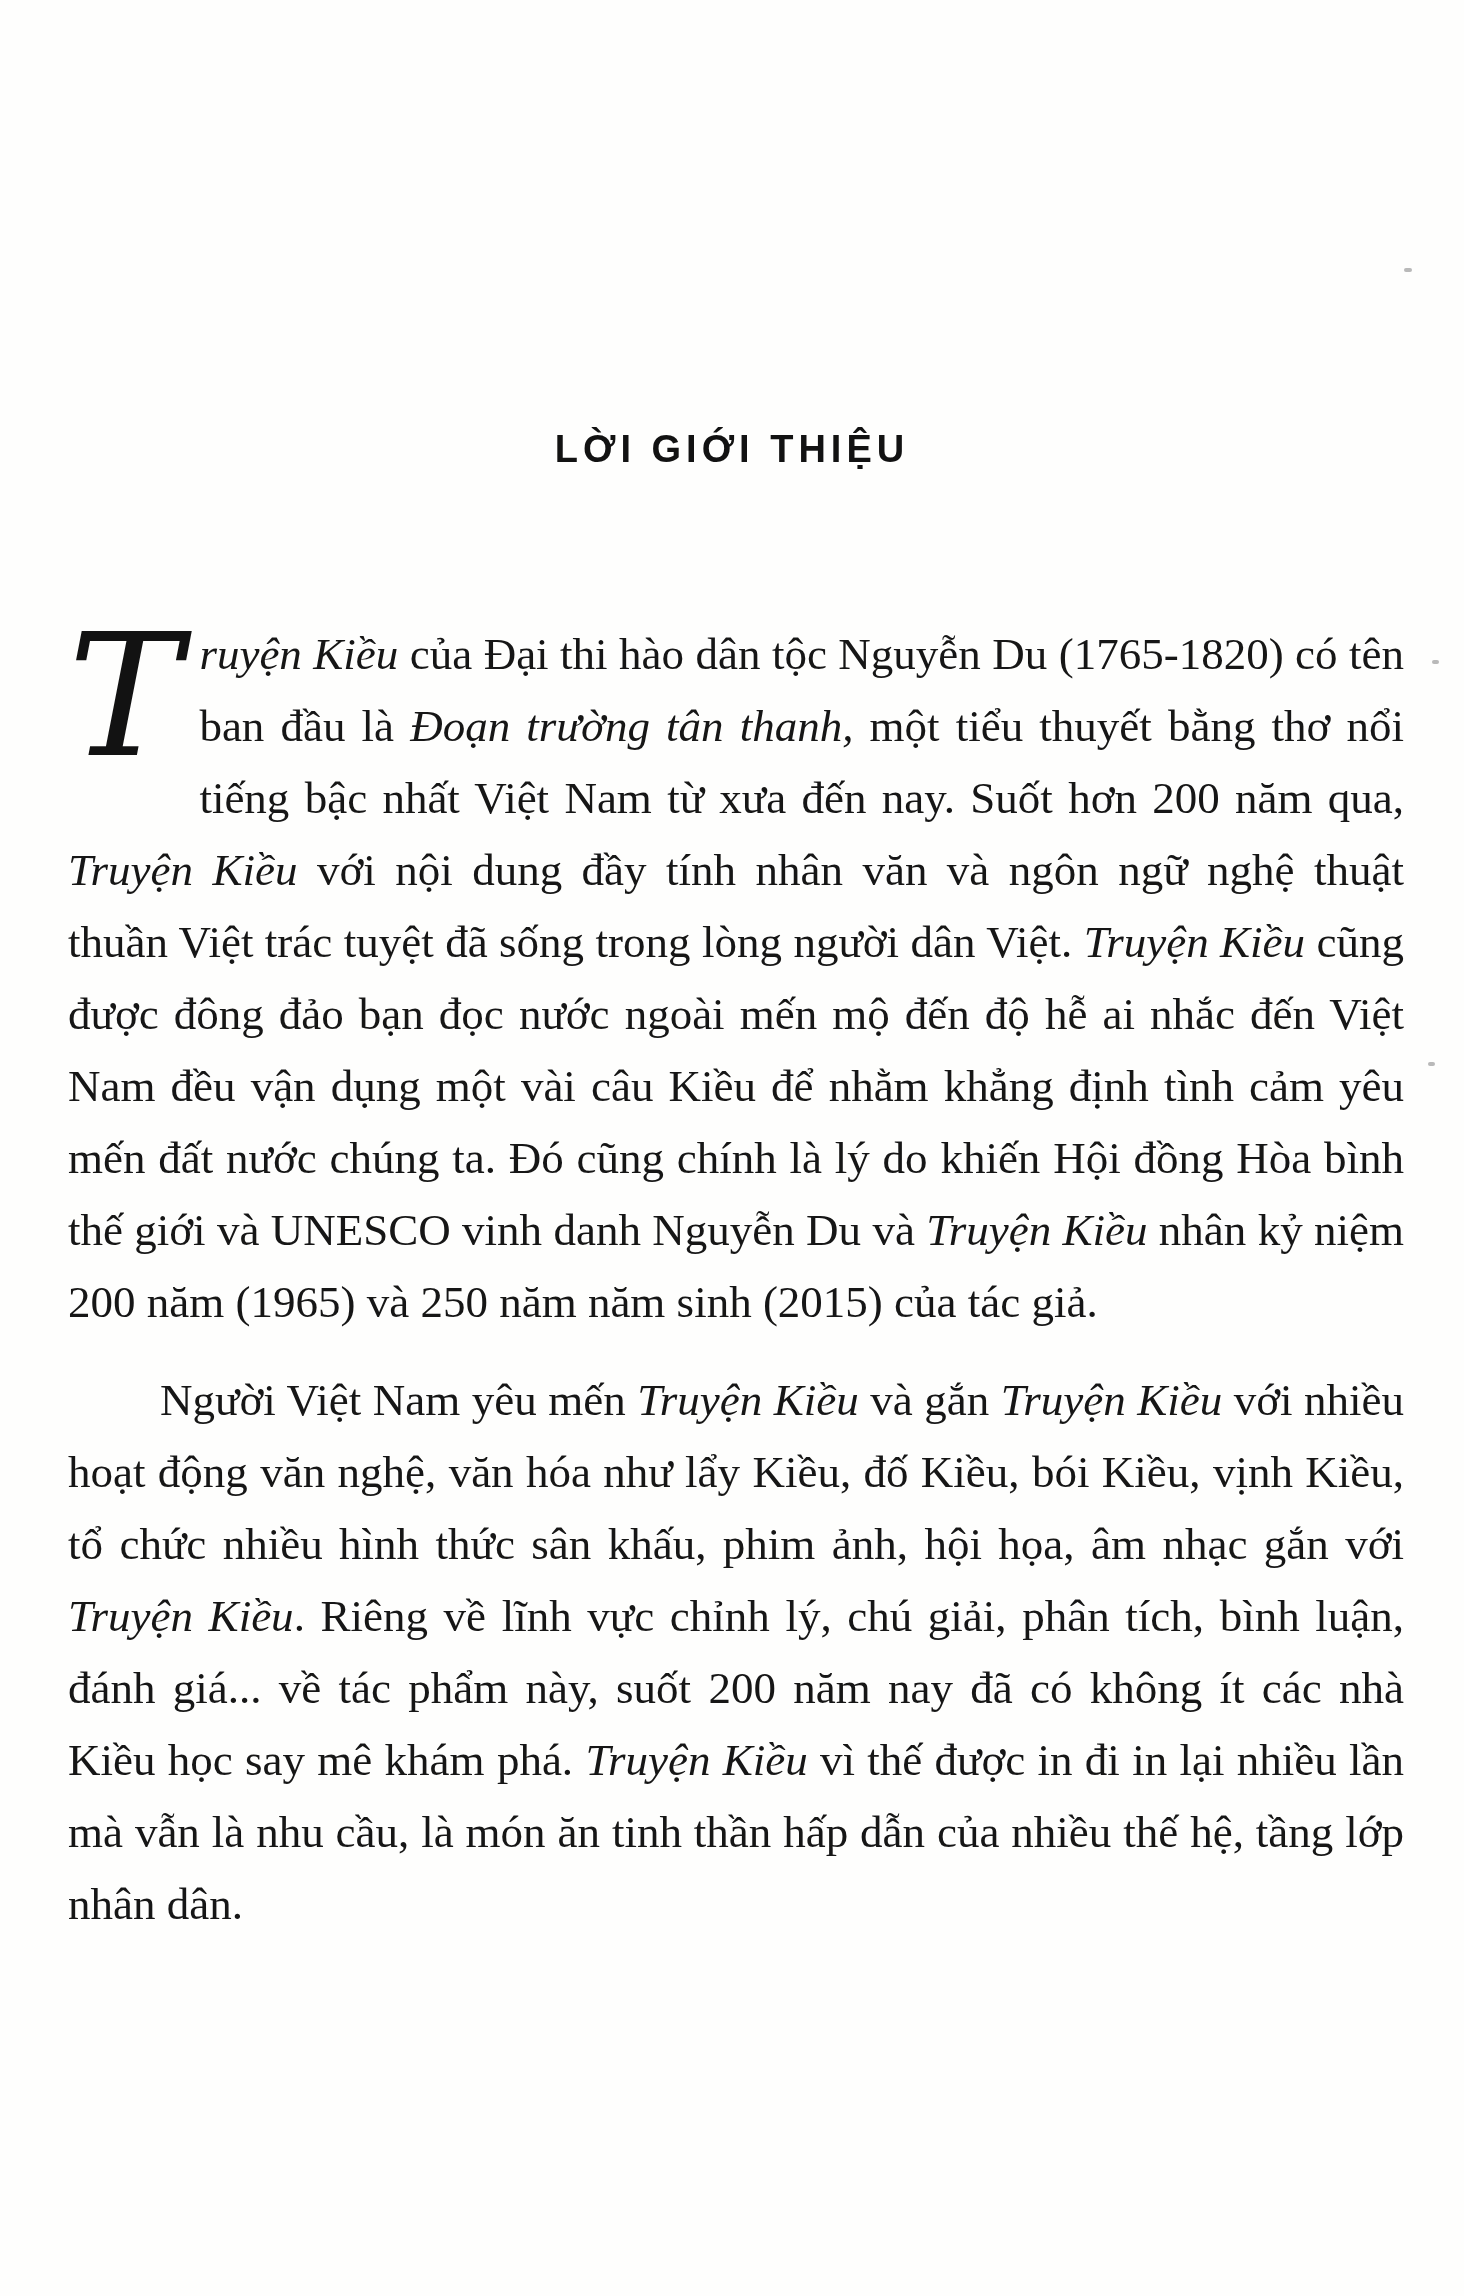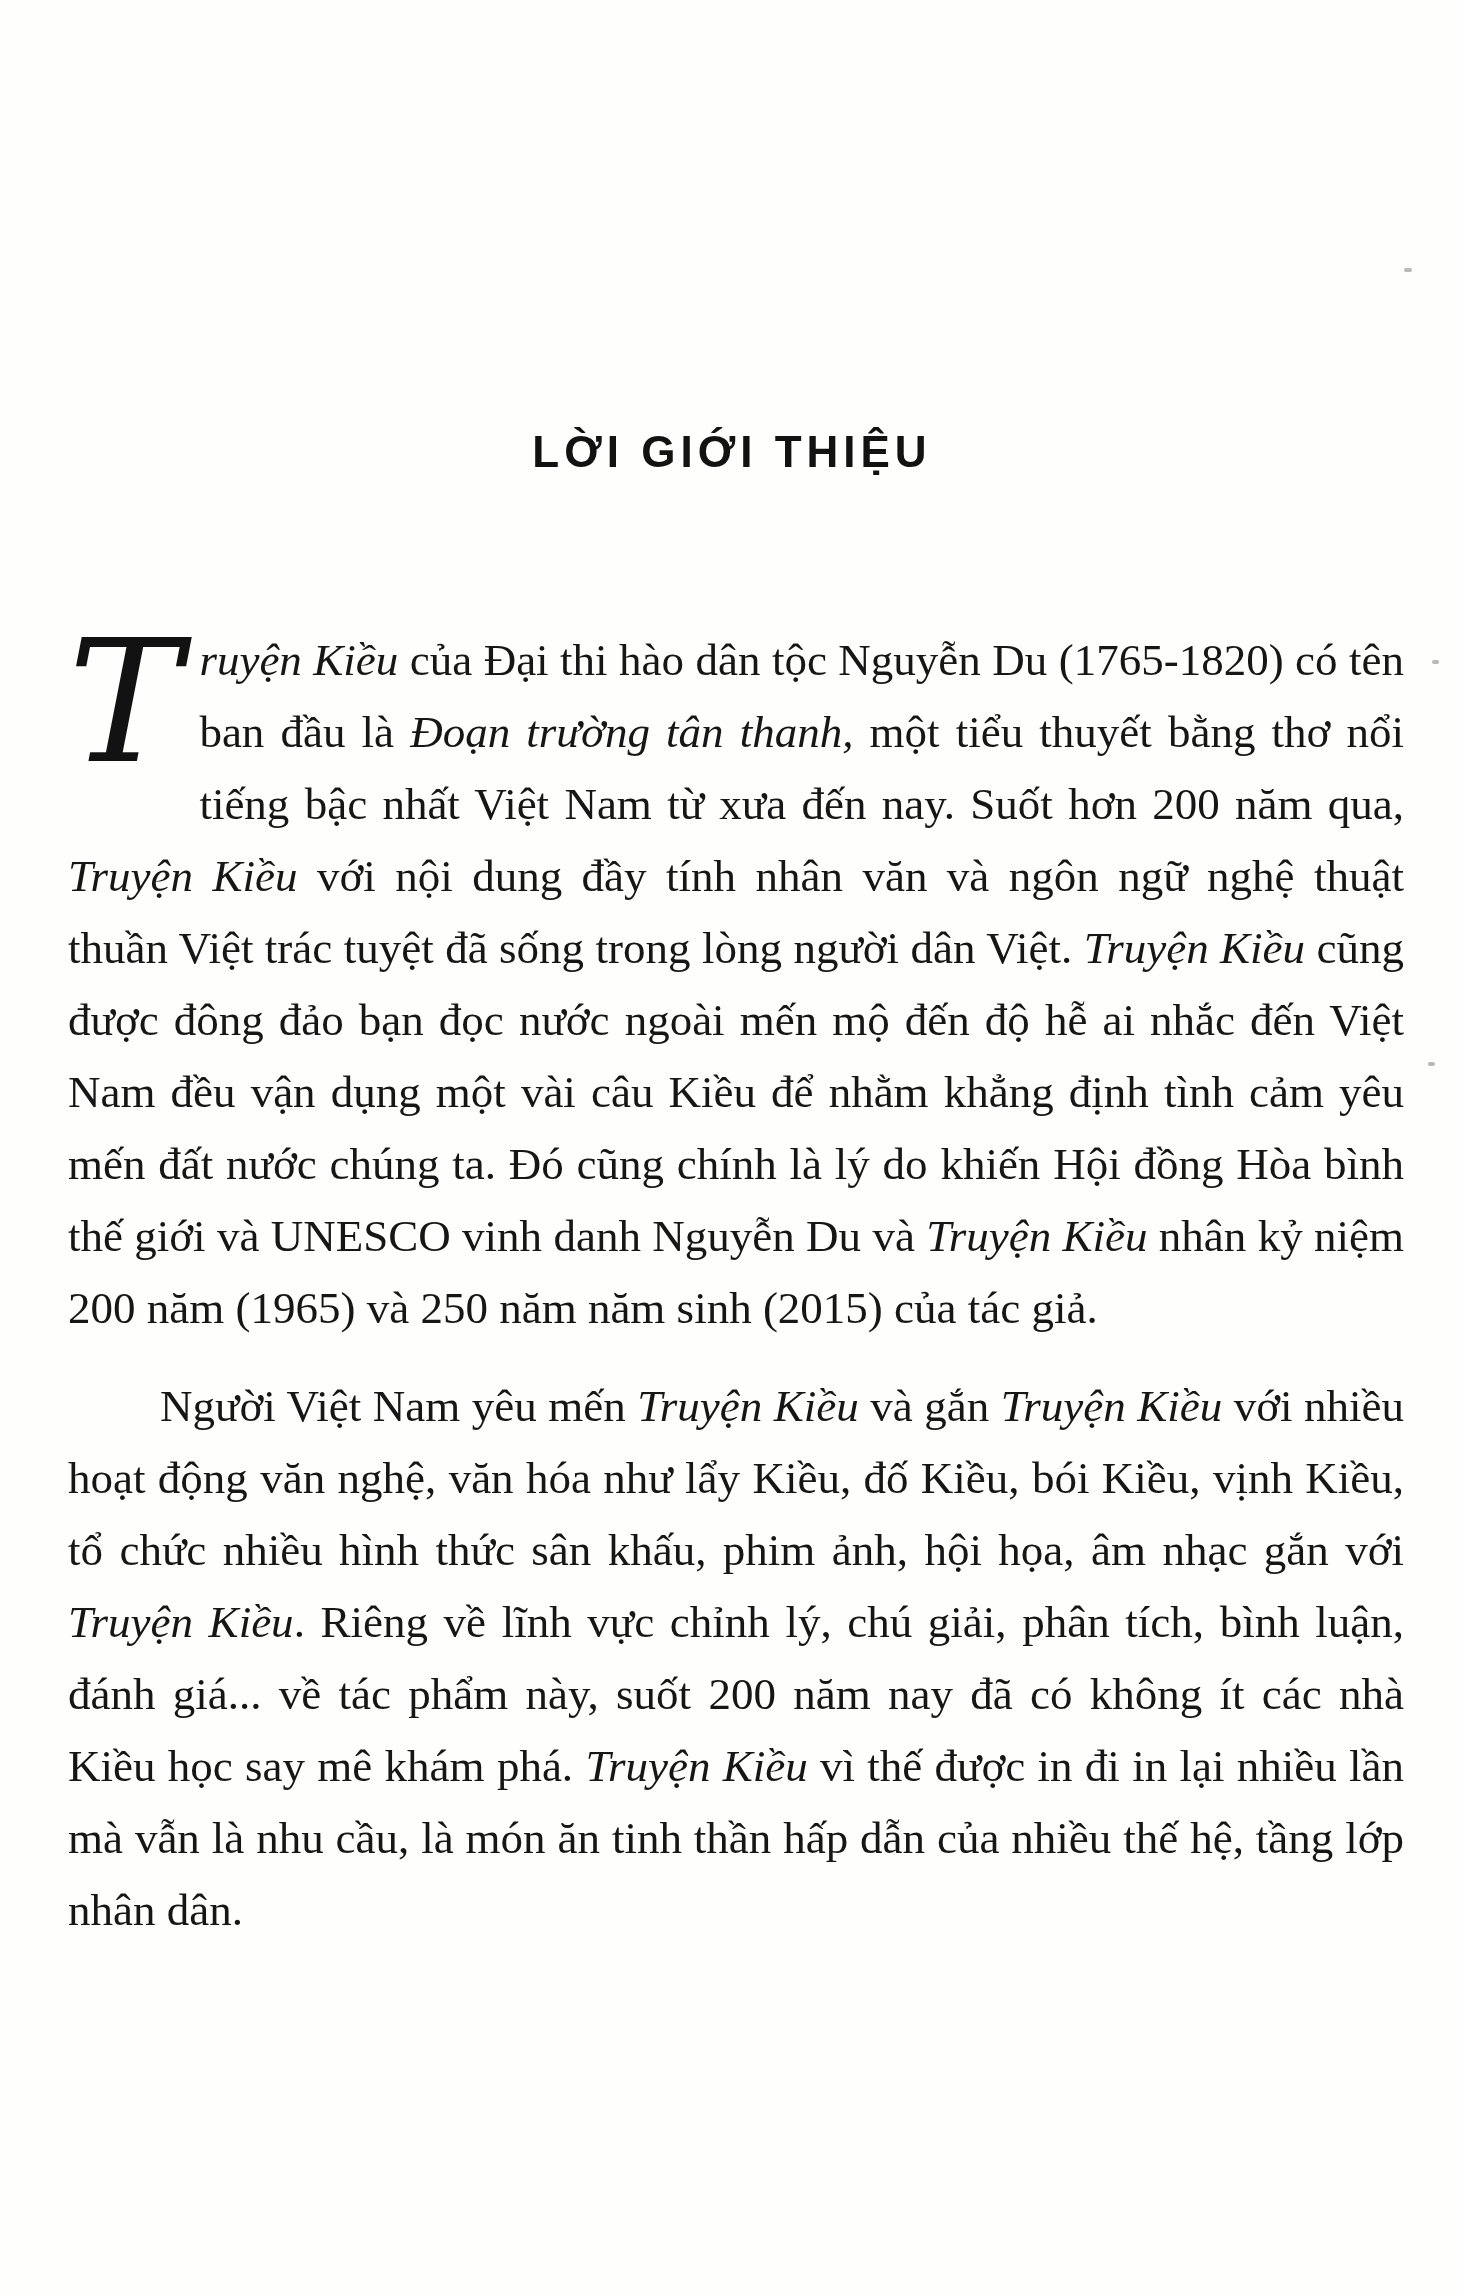--- a/index.html
+++ b/index.html
@@ -15,21 +15,21 @@
     background: #fefefd;
     color: #141414;
     overflow: hidden;
   }
   .page-title {
     margin: 0;
     padding-top: 430px;
     text-align: center;
     font-family: "Liberation Sans", sans-serif;
     font-weight: 600;
-    font-size: 44px;
+    font-size: 38px;
     line-height: 1;
     letter-spacing: 5px;
     color: #121212;
   }
   .body-text {
     margin: 150px 60px 0 68px;
     width: 1336px;
     font-family: "Liberation Serif", serif;
     font-size: 45px;
     line-height: 72px;

